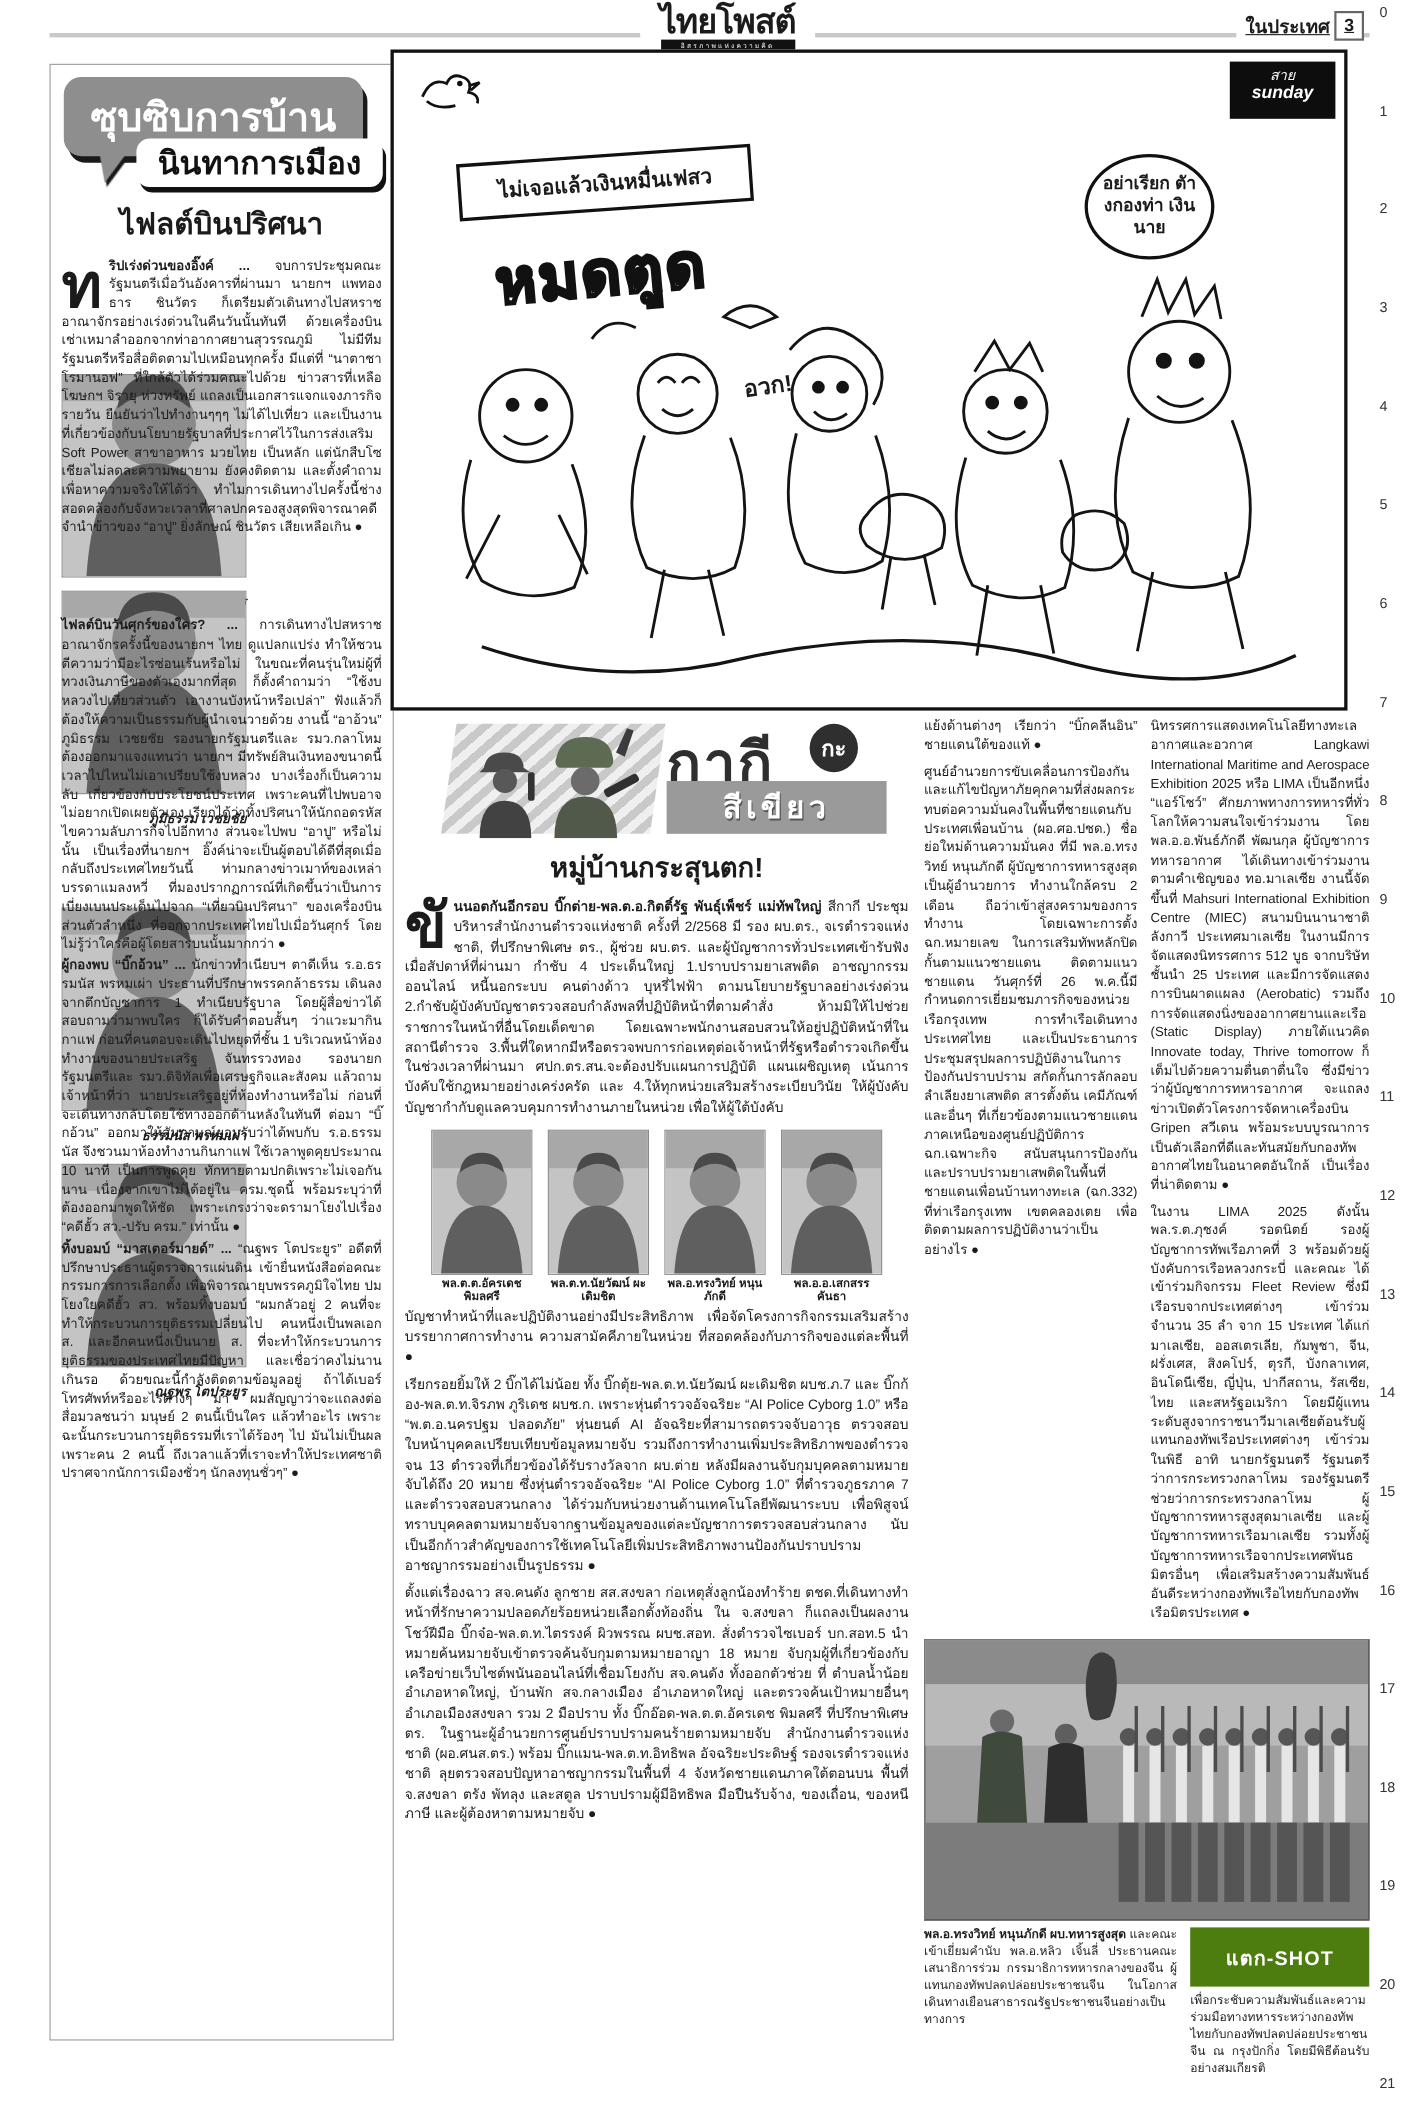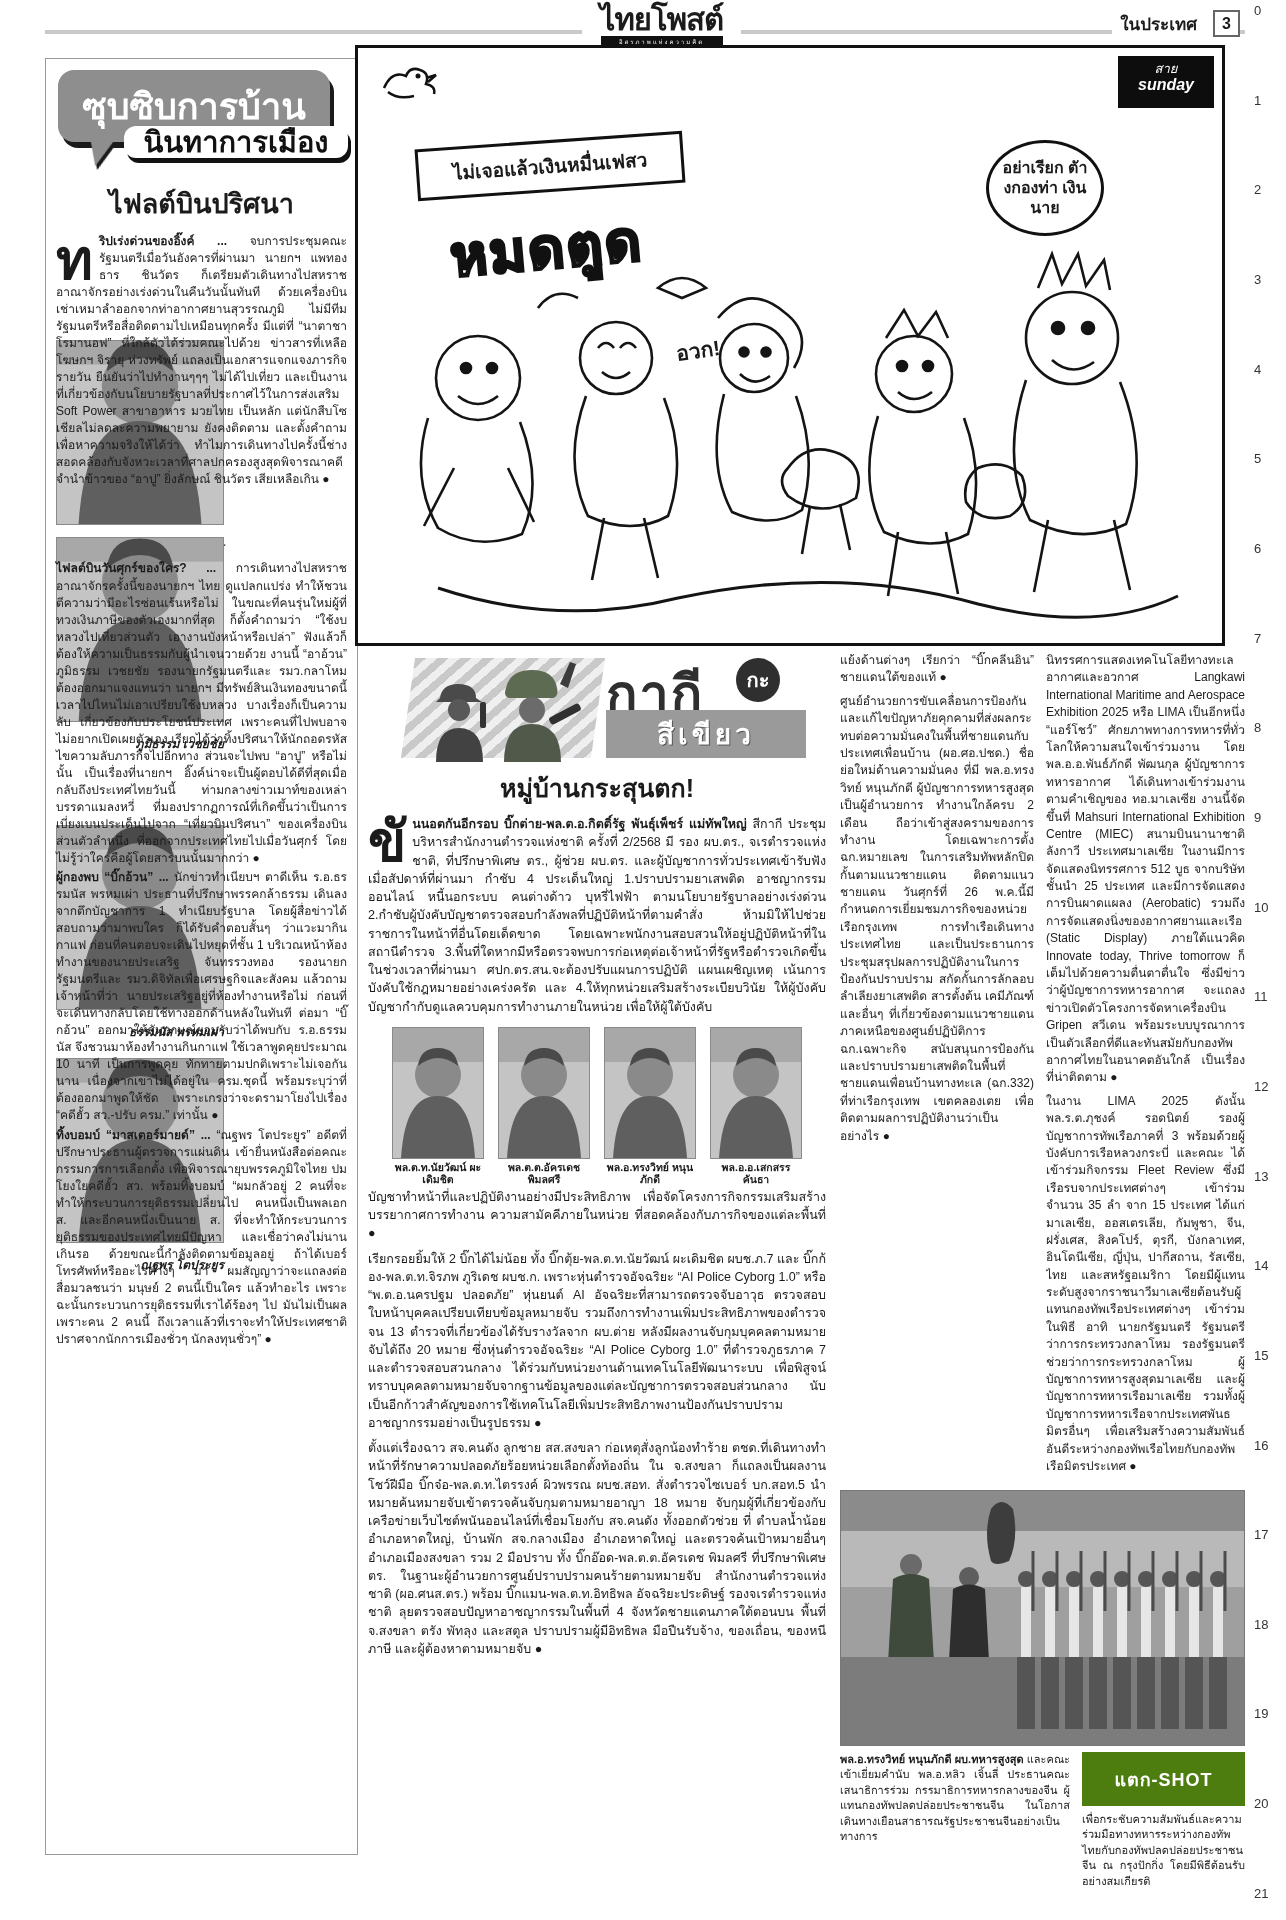--- a/index.html
+++ b/index.html
@@ -7,41 +7,41 @@
     font-family:"Liberation Sans", sans-serif; color:#1b1b1b; }
   #page { position:relative; width:1286px; height:1920px; background:#fff; }
 
   
   .head-rule { position:absolute; left:45px; right:41px; top:30px; height:4px; background:#c9c9c9; }
   .masthead-wrap { position:absolute; left:0; right:0; top:4px; text-align:center;padding-left:37px; }
   .masthead { display:inline-block; background:#fff; padding:0 18px; font-size:31px; font-weight:800;
     letter-spacing:-1px; line-height:1.0; }
   .masthead-bar { width:122px; margin:1px auto 0; background:#111; color:#fff; font-size:6px;
     letter-spacing:2px; text-align:center; padding:1px 0; }
-  .pageno { position:absolute; top:10px; right:46px; display:flex; gap:16px; background:#fff; padding-left:8px;}
+  .pageno { position:absolute; top:10px; right:46px; display:flex; gap:4px; background:#fff; padding-left:8px;text-decoration:underline;}
   .pageno .sec { font-size:17px; font-weight:700; }
   .pageno .num { width:27px; height:27px; border:2px solid #666; display:flex; align-items:center;
     justify-content:center; font-size:16px; font-weight:700; }
 
   
   #ruler { position:absolute; top:4px; right:6px; width:26px; height:1896px; display:flex;
     flex-direction:column; justify-content:space-between; align-items:flex-start; }
   #ruler span { font-size:13px; color:#333; line-height:1; }
 
   
   #gossip { position:absolute; left:45px; top:58px; width:313px; height:1797px;
     border:1px solid #9a9a9a; padding:9px 10px; overflow:hidden; background:#fff; }
   .g-logo { position:relative; height:108px; margin-bottom:6px; }
   .g-bub1 { position:absolute; left:2px; top:2px; width:272px; height:72px; background:#8e8e8e;
     border-radius:16px; box-shadow:4px 6px 0 #1a1a1a; color:#fff; font-size:36px; font-weight:700;
     display:flex; align-items:center; justify-content:center; letter-spacing:0; }
   .g-tail { position:absolute; left:28px; top:68px; width:0; height:0; border-left:16px solid transparent;
     border-right:10px solid transparent; border-top:30px solid #8e8e8e; transform:rotate(18deg);
     filter:drop-shadow(3px 3px 0 #1a1a1a); }
-  .g-bub2 { position:absolute; left:68px; top:58px; width:224px; height:32px; background:#fff;
+  .g-bub2 { position:absolute; left:68px; top:58px; width:224px; height:44px; background:#fff;
     border-radius:12px; box-shadow:3px 5px 0 #111; display:flex; align-items:center; justify-content:center;
     font-size:29px; font-weight:800; color:#111; }
   .g-head { text-align:center; font-size:27px; font-weight:800; margin:6px 0 8px; }
   #gossip p { font-size:12px; line-height:1.42; text-align:justify; }
   #gossip .item { margin-bottom:2px; }
   .dropcap { float:left; font-size:56px; font-weight:800; line-height:.82; margin:4px 6px 0 0; }
   .lead { font-weight:800; }
   .pic { float:left; width:168px; margin:4px 10px 2px 0; }
   .pic .ph { width:168px; height:185px; border:1px solid #8a8a8a; overflow:hidden; }
   .pic .cap { text-align:right; font-size:12px; font-weight:700; font-style:italic; padding-top:12px; }
@@ -287,31 +287,31 @@
     <div style="clear:both"></div>
     <div class="offrow">
       <div class="off">
           <div class="ph"><svg viewBox="0 0 100 130" preserveAspectRatio="xMidYMax slice" width="100%" height="100%">
               <rect width="100" height="130" fill="#c4c4c4"></rect>
               <rect width="100" height="34" fill="#a8a8a8"></rect>
               <circle cx="50" cy="47" r="23" fill="#8a8a8a"></circle>
               <path d="M50 68 C29 68 16 85 13 130 L87 130 C84 85 71 68 50 68 Z" fill="#5f5f5f"></path>
               <path d="M30 38 q20 -16 40 0 q-2 -18 -20 -18 q-18 0 -20 18 Z" fill="#4a4a4a"></path>
             </svg></div>
-          <div class="cap">พล.ต.ท.นัยวัฒน์ ผะเดิมชิต</div>
+          <div class="cap">พล.ต.ต.อัครเดช พิมลศรี</div>
         </div>
       <div class="off">
           <div class="ph"><svg viewBox="0 0 100 130" preserveAspectRatio="xMidYMax slice" width="100%" height="100%">
               <rect width="100" height="130" fill="#c4c4c4"></rect>
               <rect width="100" height="34" fill="#a8a8a8"></rect>
               <circle cx="50" cy="47" r="23" fill="#8a8a8a"></circle>
               <path d="M50 68 C29 68 16 85 13 130 L87 130 C84 85 71 68 50 68 Z" fill="#5f5f5f"></path>
               <path d="M30 38 q20 -16 40 0 q-2 -18 -20 -18 q-18 0 -20 18 Z" fill="#4a4a4a"></path>
             </svg></div>
-          <div class="cap">พล.ต.ต.อัครเดช พิมลศรี</div>
+          <div class="cap">พล.ต.ท.นัยวัฒน์ ผะเดิมชิต</div>
         </div>
       <div class="off">
           <div class="ph"><svg viewBox="0 0 100 130" preserveAspectRatio="xMidYMax slice" width="100%" height="100%">
               <rect width="100" height="130" fill="#c4c4c4"></rect>
               <rect width="100" height="34" fill="#a8a8a8"></rect>
               <circle cx="50" cy="47" r="23" fill="#8a8a8a"></circle>
               <path d="M50 68 C29 68 16 85 13 130 L87 130 C84 85 71 68 50 68 Z" fill="#5f5f5f"></path>
               <path d="M30 38 q20 -16 40 0 q-2 -18 -20 -18 q-18 0 -20 18 Z" fill="#4a4a4a"></path>
             </svg></div>
           <div class="cap">พล.อ.ทรงวิทย์ หนุนภักดี</div>

